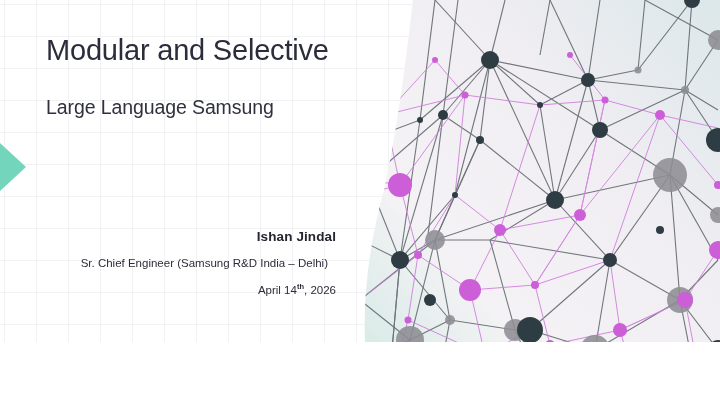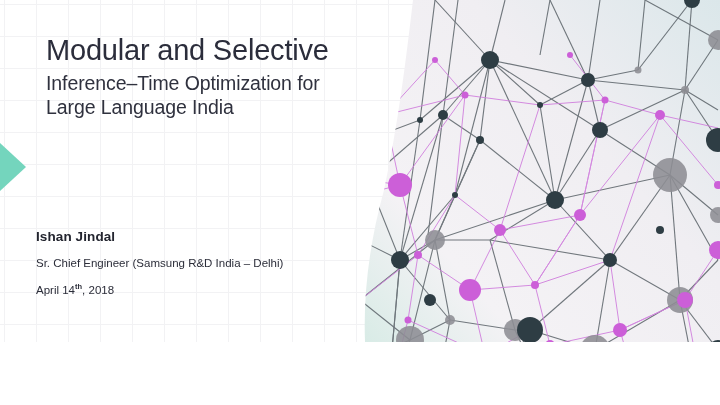--- a/index.html
+++ b/index.html
@@ -71,33 +71,34 @@
     color: #2f313e;
     letter-spacing: -0.1px;
     margin: 4px 0 0 0;
   }
 
   .author-block {
     position: absolute;
     right: 384px;
     top: 229px;
     width: 300px;
+    text-align: right;
   }
   .author-name {
     font-size: 13.5px;
     font-weight: 700;
     color: #23252f;
     letter-spacing: 0.1px;
     margin: 0;
   }
   .author-role {
     font-size: 11.5px;
     font-weight: 400;
     color: #2b2d39;
-    margin: 13px 0 0 0;
+    margin: 13px 8px 0 0;
   }
   .author-date {
     font-size: 11.5px;
     font-weight: 400;
     color: #2b2d39;
     margin: 13px 0 0 0;
   }
   .author-date sup {
     font-size: 7.5px;
     vertical-align: super;
@@ -123,29 +124,29 @@
 
   <div class="grid-bg"></div>
 
   <div class="accent-triangle"></div>
 
   <div class="text-block">
     <div class="title">
       <span>Modular and Selective</span><br>
     </div>
     <div class="subtitle">
-      <span>Inference–Time Optimization for</span><br>
-      <span>Large Language India</span>
+      <br>
+      <span>Large Language Samsung</span>
     </div>
   </div>
 
   <div class="author-block">
     <div class="author-name">Ishan Jindal</div>
     <div class="author-role">Sr. Chief Engineer (Samsung R&amp;D India – Delhi)</div>
-    <div class="author-date"><span>April 14</span><sup>th</sup><span>, 2018</span></div>
+    <div class="author-date"><span>April 14</span><sup>th</sup><span>, 2026</span></div>
   </div>
 
   <div class="network-panel">
     <svg width="380" height="405" viewBox="0 0 380 405" xmlns="http://www.w3.org/2000/svg">
       <defs>
         <linearGradient id="panelGrad" x1="1" y1="0" x2="0" y2="1">
           <stop offset="0%" stop-color="#dbe7ea"></stop>
           <stop offset="35%" stop-color="#f0eef2"></stop>
           <stop offset="70%" stop-color="#f4f2f5"></stop>
           <stop offset="100%" stop-color="#cfe9e1"></stop>

